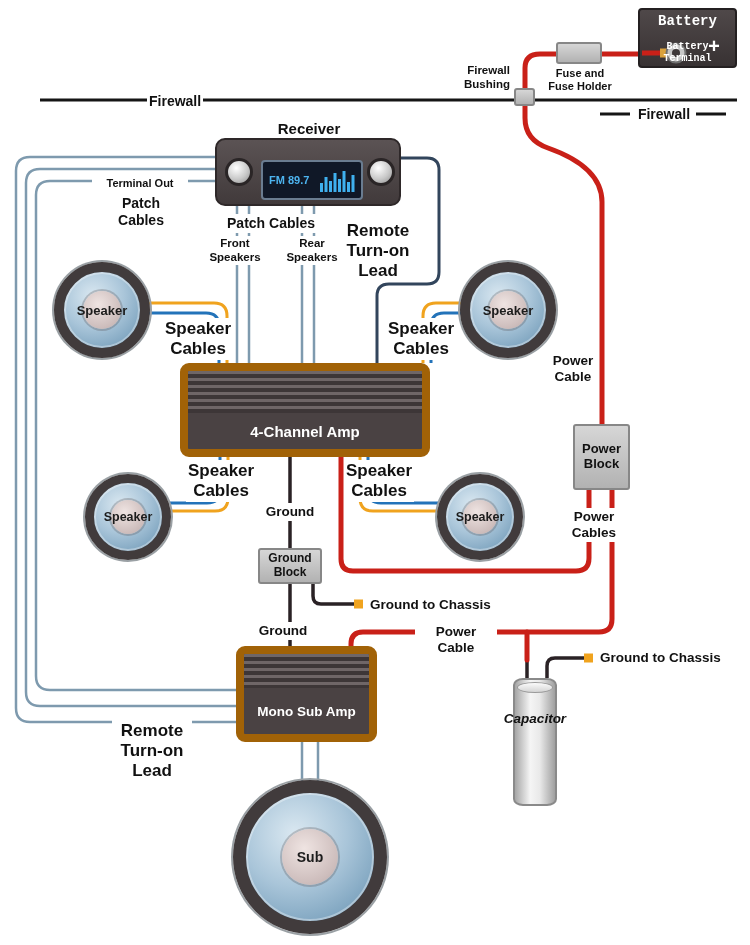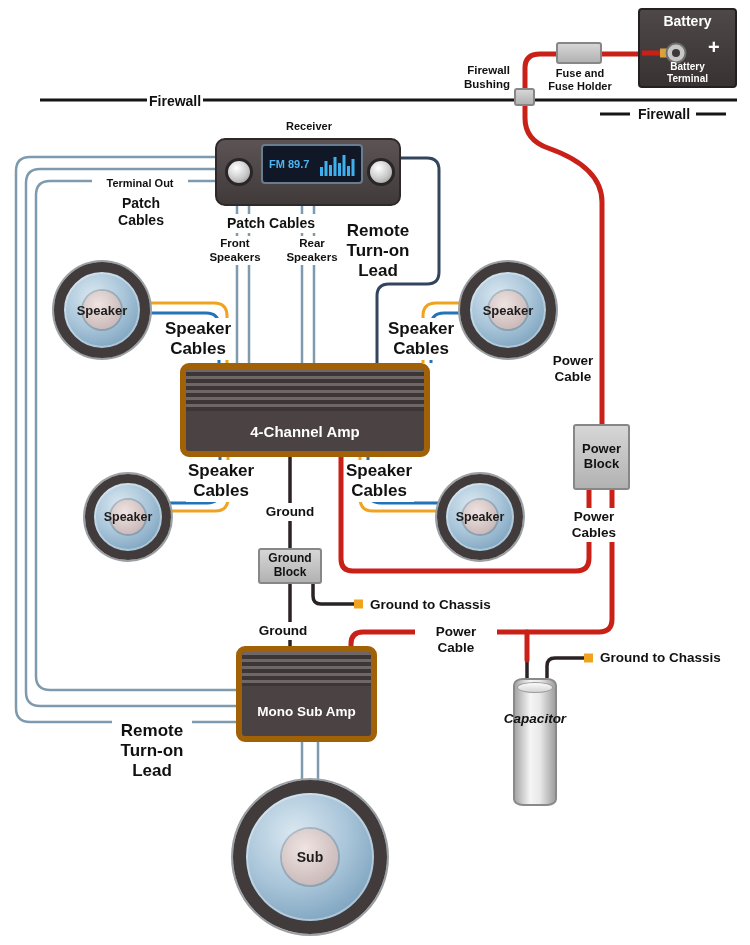--- a/index.html
+++ b/index.html
@@ -13,40 +13,40 @@
   .w-steel{stroke:var(--patch_wire);stroke-width:2.5;fill:none;}
   .w-orange{stroke:var(--speaker_pos_wire);stroke-width:3;fill:none;}
   .w-blue{stroke:var(--speaker_neg_wire);stroke-width:3;fill:none;}
   .w-ground{stroke:var(--ground_wire);stroke-width:3.5;fill:none;}
   .w-remote{stroke:var(--remote_wire);stroke-width:3;fill:none;}
   .tip{fill:var(--chassis_tip);}
 
   
   .lab{position:absolute;z-index:3;font-weight:bold;font-size:17px;color:#111;
        text-align:center;white-space:pre-line;line-height:1.18;background:#fff;
-       padding:1px 2px;box-sizing:border-box;}.s11{font-size:11px;}.s115{font-size:11.5px;}.s135{font-size:13.5px;}.s14{font-size:14px;}.s15{font-size:11px;}
+       padding:1px 2px;box-sizing:border-box;}.s11{font-size:11px;}.s115{font-size:11.5px;}.s135{font-size:13.5px;}.s14{font-size:14px;}.s15{font-size:15px;}
   .tleft{text-align:left;}.tright{text-align:right;}.nobg{background:transparent;}
 
   
   .comp{position:absolute;z-index:2;box-sizing:border-box;}
   .gblock{background:linear-gradient(#d6d6d6,#b2b2b2);border:2px solid #878787;
           border-radius:3px;display:flex;align-items:center;justify-content:center;
           font-weight:bold;font-size:12px;color:#111;text-align:center;
           white-space:pre-line;line-height:1.15;}
-  .amp{background:#4a4243;border:6px solid #a16207;border-radius:9px;overflow:hidden;}
+  .amp{background:#4a4243;border:8px solid #a16207;border-radius:9px;overflow:hidden;}
   .fins{position:absolute;top:0;left:0;right:0;
         background:repeating-linear-gradient(180deg,#6f6667 0 3px,#3d3637 3px 7px);}
   .alabel{position:absolute;left:0;right:0;bottom:0;display:flex;align-items:center;
           justify-content:center;color:#fff;font-weight:bold;}
 
   .receiver{background:linear-gradient(#5b5354,#413a3b);border:2px solid #2e2829;border-radius:10px;}
   .knob{position:absolute;width:28px;height:28px;border-radius:50%;box-sizing:border-box;
         background:radial-gradient(circle at 38% 32%,#fff,#c9c9c9 55%,#8d8d8d);
         border:3px solid #2a2526;}
-  .display{position:absolute;left:44px;top:4px;width:102px;height:40px;background:#101827;
+  .display{position:absolute;left:44px;top:20px;width:102px;height:40px;background:#101827;
            border:2px solid #6a7c90;border-radius:4px;display:flex;align-items:center;
            gap:11px;padding:0 6px;box-sizing:border-box;}
   .fm{color:var(--display_text);font-weight:bold;font-size:11px;white-space:nowrap;}
 
   .battery{background:linear-gradient(#4f4849,#383233);border:2px solid #242021;
            border-radius:4px;color:#fff;}
   .btitle{position:absolute;top:3px;left:0;right:0;text-align:center;font-weight:bold;font-size:14px;}
   .bterm{position:absolute;left:2px;top:30px;}
   .bplus{position:absolute;left:68px;top:26px;font-weight:bold;font-size:20px;color:#fff;}
   .btlabel{position:absolute;bottom:2px;left:0;right:0;text-align:center;font-weight:bold;
@@ -111,21 +111,21 @@
     <path class="w-blue" d="M461,313 H444 Q431,313 431,326 V363"></path>
     <path class="w-orange" d="M228,457 V498 Q228,511 215,511 H170"></path>
     <path class="w-blue" d="M220,457 V490 Q220,503 207,503 H170"></path>
     <path class="w-orange" d="M360,457 V498 Q360,511 373,511 H438"></path>
     <path class="w-blue" d="M368,457 V490 Q368,503 381,503 H438"></path>
 
     <rect class="tip" x="354" y="599.5" width="9" height="9"></rect>
     <rect class="tip" x="584" y="653.5" width="9" height="9"></rect>
   </svg>
 
-  <div class="comp battery" style="left:638px;top:8px;width:99px;height:80px;">
+  <div class="comp battery" style="left:638px;top:8px;width:99px;height:60px;font-family:Liberation Mono, monospace;">
     <div class="btitle">Battery</div>
     <svg class="bterm" width="60" height="26">
       <line x1="0" y1="13" x2="20" y2="13" stroke="#c92018" stroke-width="5"></line>
       <rect x="18" y="8.5" width="8" height="9" fill="#d9a13c"></rect>
       <circle cx="34" cy="13" r="9.5" fill="#c7c7c7" stroke="#6f6f6f" stroke-width="2"></circle>
       <circle cx="34" cy="13" r="4" fill="#3e3839"></circle>
     </svg>
     <div class="bplus">+</div>
     <div class="btlabel">Battery
 Terminal</div>

